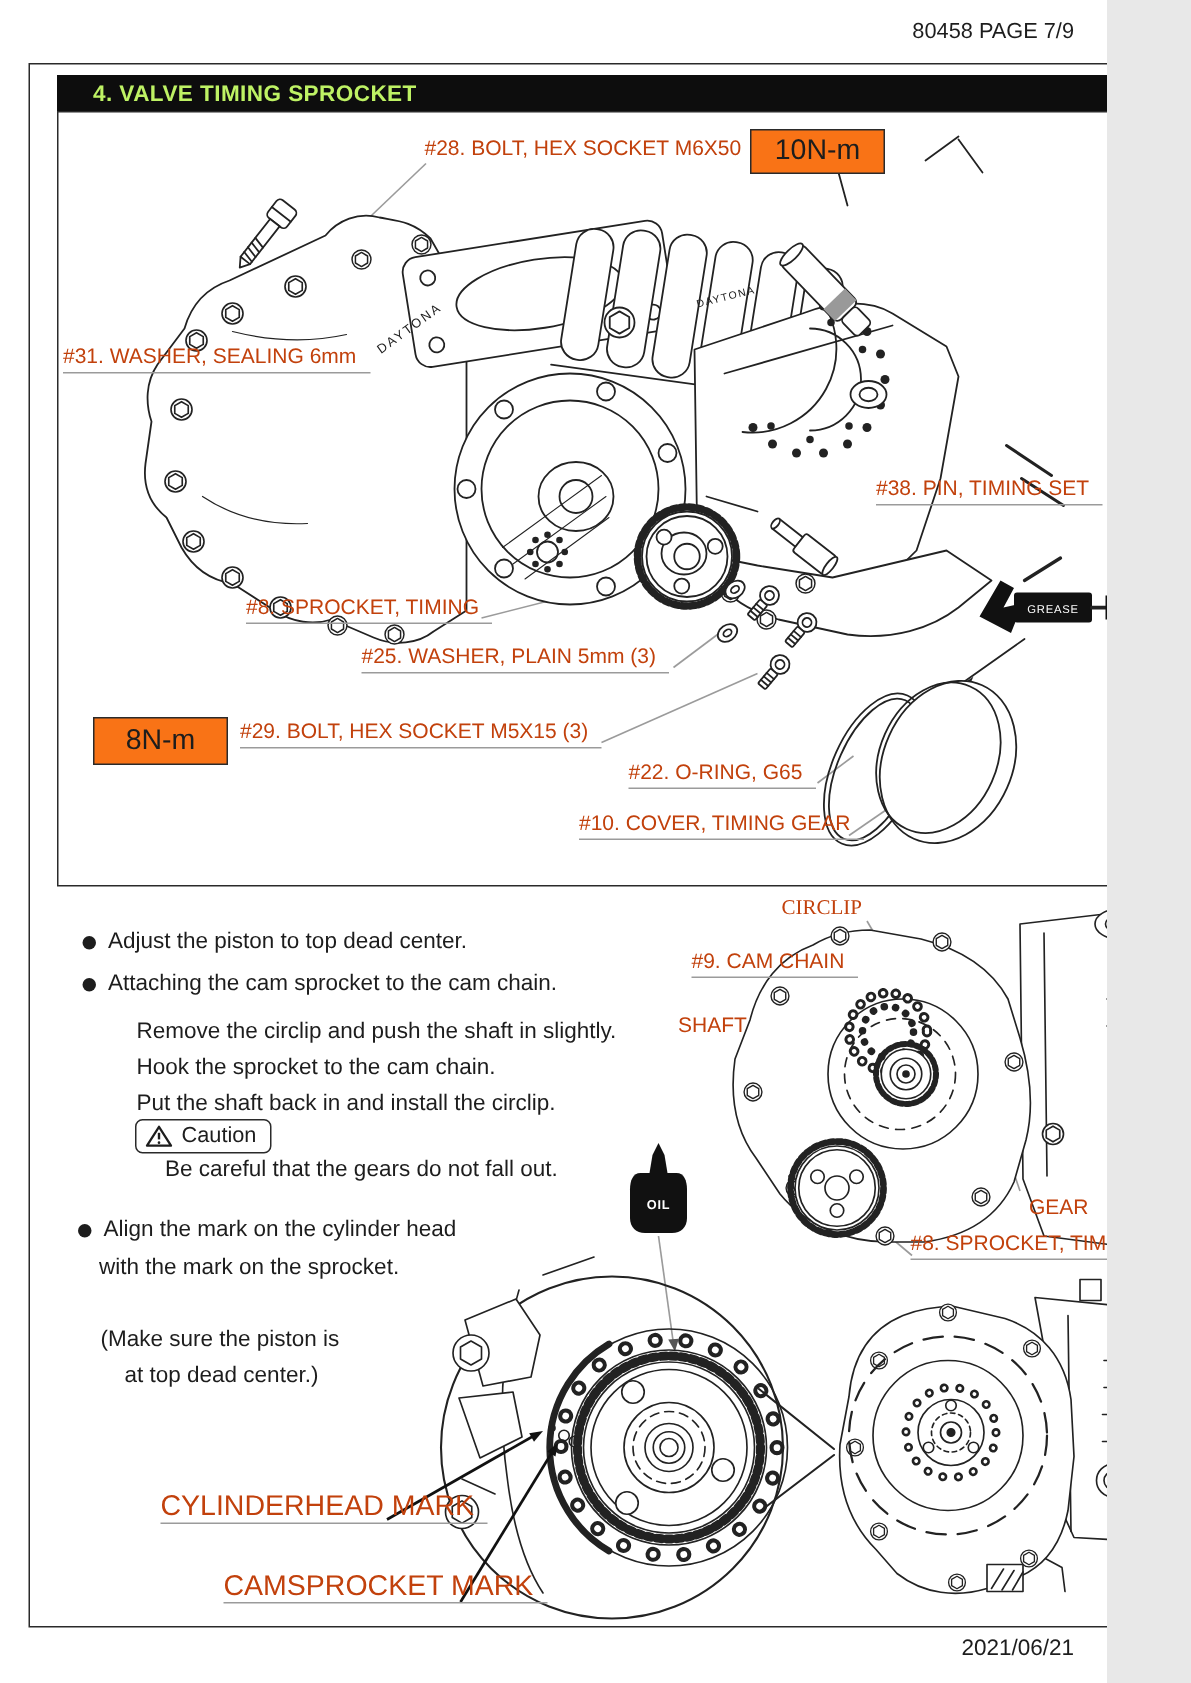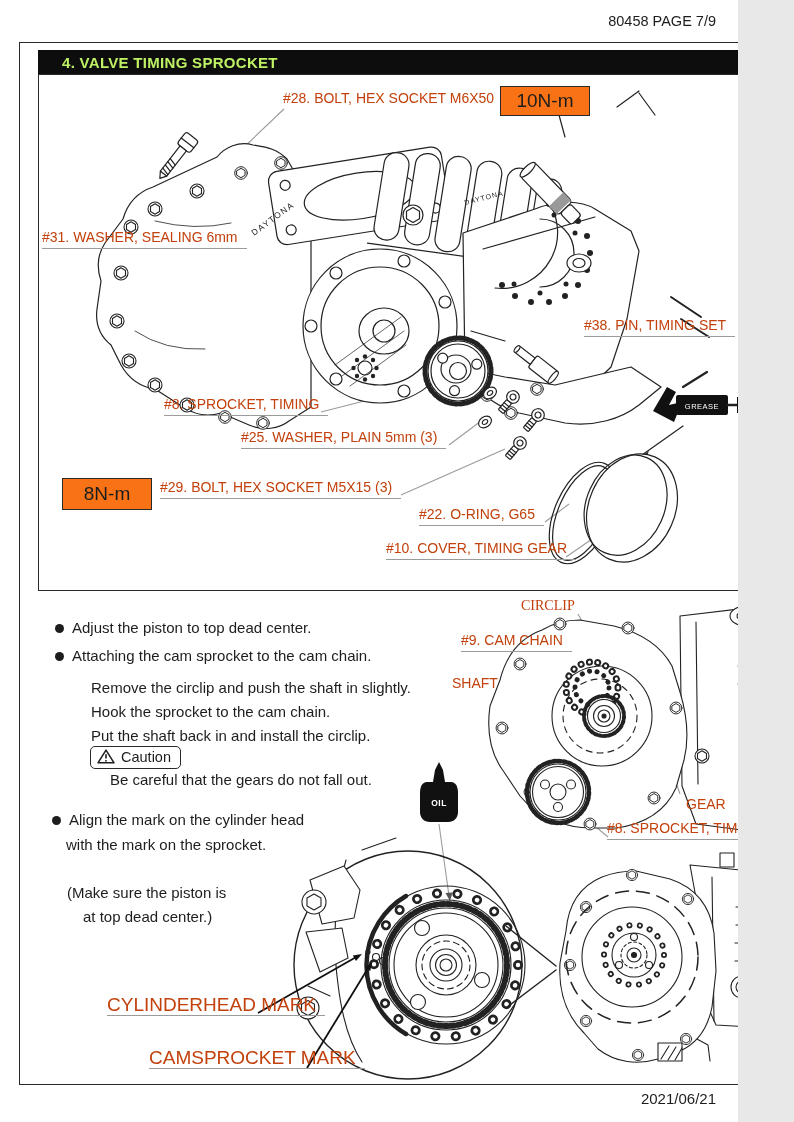--- a/index.html
+++ b/index.html
@@ -15,21 +15,21 @@
   #section-bar{position:absolute;left:38px;top:50px;width:718px;height:24px;background:#0d0d0d;
                display:flex;align-items:center;}
   #section-bar span{color:#bef264;font-size:15px;font-weight:600;margin-left:24px;letter-spacing:.3px;}
   #fig1-box{position:absolute;left:38px;top:74px;width:716px;height:515px;border:1.4px solid #2a2a2a;}
   .torque{position:absolute;border:1.6px solid #2a2a2a;background:#f97316;display:flex;
           align-items:center;justify-content:center;font-size:19px;}
   .step-line{position:absolute;font-size:15px;white-space:nowrap;display:flex;align-items:flex-start;}
   .bullet{width:9px;height:9px;border-radius:50%;background:#1d1d1d;display:inline-block;
           margin:5px 8px 0 0;flex:none;}
   #caution-box{position:absolute;left:90px;top:746px;border:1.5px solid #2a2a2a;border-radius:5px;
-               display:inline-flex;align-items:flex-start;gap:6px;padding:2px 9px 3px 6px;background:#fff;}
+               display:inline-flex;align-items:flex-end;gap:6px;padding:2px 9px 3px 6px;background:#fff;}
   #caution-box .cap{font-size:14.5px;}
   #date{position:absolute;top:1090px;right:22px;font-size:15px;}
   svg{position:absolute;overflow:visible;}
   svg text{stroke:none;}
 </style>
 </head>
 <body>
 
 <div id="page">
 

